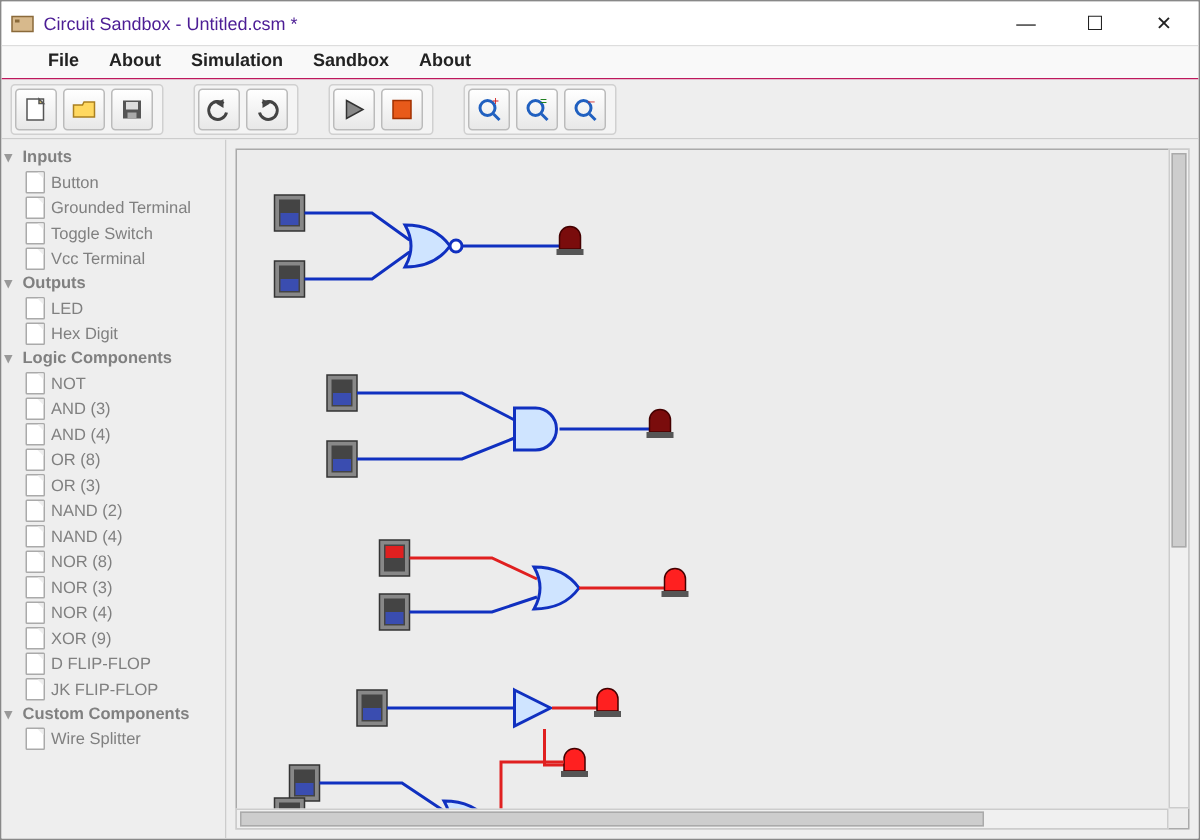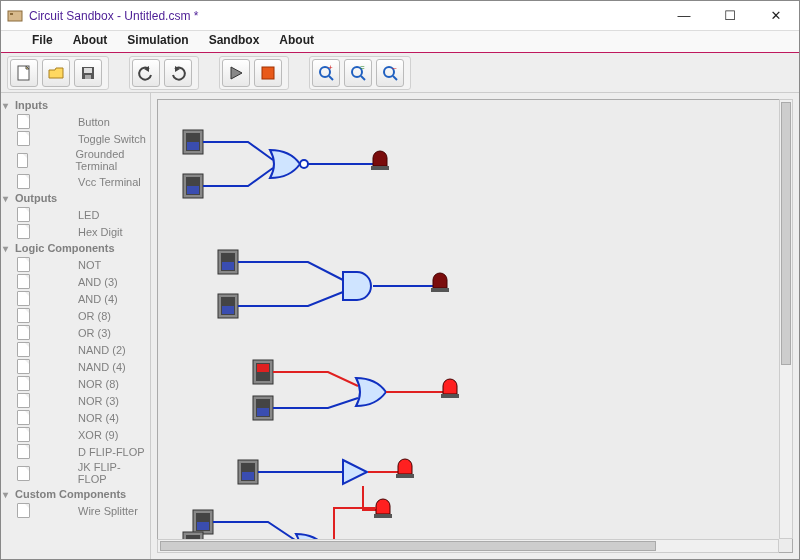--- a/index.html
+++ b/index.html
@@ -15,21 +15,21 @@
 
 .toolbar { height: 40px; display: flex; align-items: center; padding: 4px 6px; background: #eee; border-bottom: 1px solid #ccc; gap: 4px; }
 .tool-group { display: flex; gap: 4px; padding: 2px 6px 2px 2px; border: 1px solid #d0d0d0; border-radius: 3px; background: #f4f4f4; }
 .tool-btn { width: 28px; height: 28px; border: 1px solid #bbb; border-radius: 3px; background: linear-gradient(#fff,#e8e8e8); display: flex; align-items: center; justify-content: center; cursor: default; }
 .spacer { width: 12px; }
 
 .main { flex: 1; display: flex; overflow: hidden; background: #eee; }
 
 .tree { width: 150px; background: #eee; border-right: 1px solid #ccc; font-size: 11px; color: #808080; overflow-y: auto; padding: 4px 2px; }
 .tree .group { font-weight: bold; color: #808080; margin: 2px 0; display: flex; align-items: center; }
-.tree .leaf { display: flex; align-items: center; padding: 1px 0 1px 14px; color: #808080; gap: 44px; }
+.tree .leaf { display: flex; align-items: center; padding: 1px 0 1px 14px; color: #808080; }
 .tree .page-icon { width: 13px; height: 15px; margin-right: 4px; background: #fff; border: 1px solid #aaa; border-radius: 1px; position: relative; }
 .tree .page-icon::after { content: ""; position: absolute; right: 0; top: 0; border-top: 4px solid #eee; border-left: 4px solid transparent; }
 .tree .folder-icon { width: 10px; margin-right: 2px; color: #999; font-size: 10px; }
 
 .canvas-wrap { flex: 1; position: relative; background: #eee; padding: 6px; }
 .canvas { position: absolute; inset: 6px; background: #ececec; border: 1px solid #aaa; overflow: hidden; }
 .canvas svg { position: absolute; left: 0; top: 0; }
 
 .scroll-v { position: absolute; right: 6px; top: 6px; bottom: 20px; width: 14px; background: #f0f0f0; border: 1px solid #ccc; }
 .scroll-h { position: absolute; left: 6px; right: 20px; bottom: 6px; height: 14px; background: #f0f0f0; border: 1px solid #ccc; }
@@ -139,25 +139,25 @@
       <div class="group">
         <span class="folder-icon">▾</span>
         <span>Inputs</span>
       </div>
       <div class="leaf">
         <span class="page-icon"></span>
         <span>Button</span>
       </div>
       <div class="leaf">
         <span class="page-icon"></span>
+        <span>Grounded Terminal</span>
+      </div>
+      <div class="leaf">
+        <span class="page-icon"></span>
         <span>Toggle Switch</span>
-      </div>
-      <div class="leaf">
-        <span class="page-icon"></span>
-        <span>Grounded Terminal</span>
       </div>
       <div class="leaf">
         <span class="page-icon"></span>
         <span>Vcc Terminal</span>
       </div>
       <div class="group">
         <span class="folder-icon">▾</span>
         <span>Outputs</span>
       </div>
       <div class="leaf">

